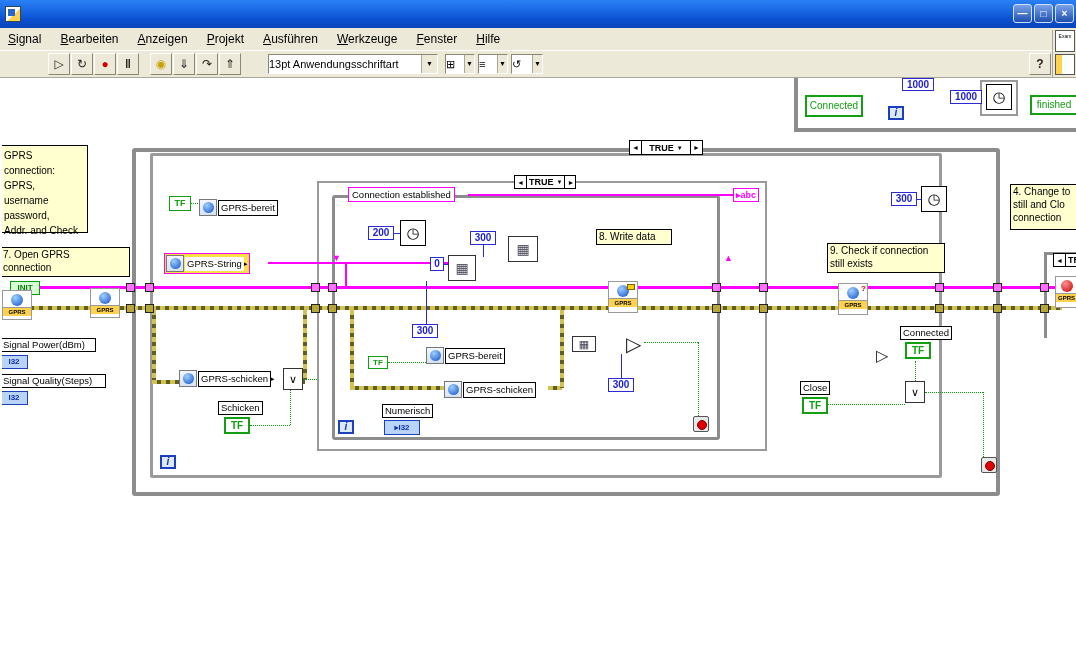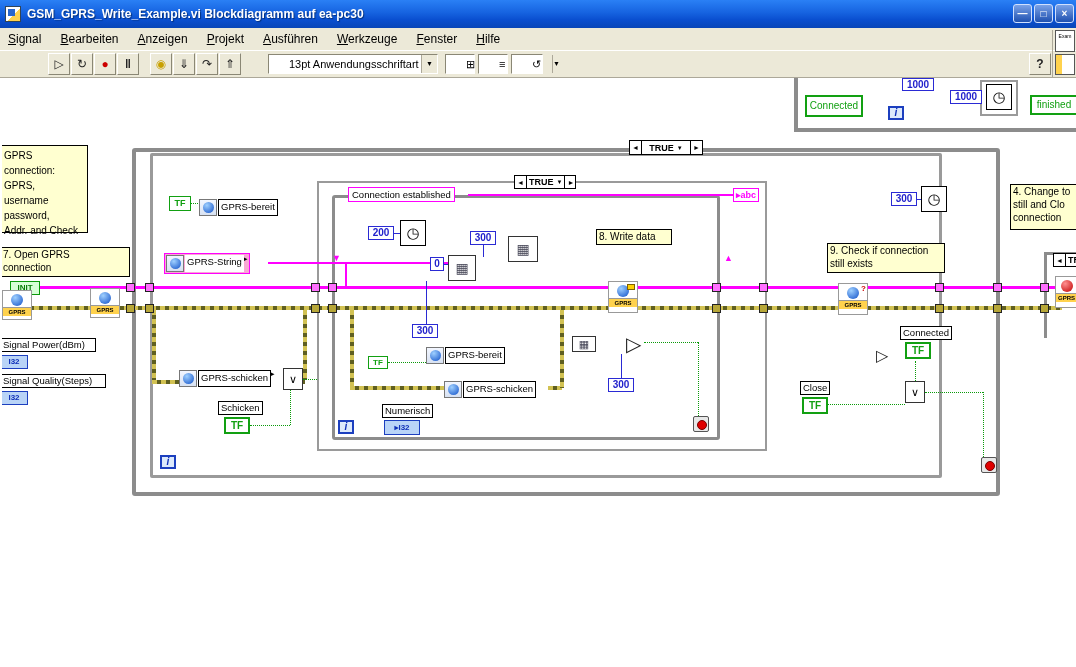--- a/index.html
+++ b/index.html
@@ -19,21 +19,21 @@
     background:linear-gradient(#7ba2e7,#1e50b0);color:#fff;font-size:10px;font-weight:bold;
     text-align:center;line-height:17px}
   #menubar{position:absolute;left:0;top:28px;width:1076px;height:23px;background:#ece9d8;border-bottom:1px solid #fff}
   .menu-item{display:inline-block;padding:4px 8px 0 8px;font-size:12px;color:#000;height:23px}
   .menu-item::first-letter{text-decoration:underline}
   #toolbar{position:absolute;left:0;top:51px;width:1076px;height:27px;background:#ece9d8;border-bottom:1px solid #aca899}
   .tbtn{position:absolute;top:2px;width:22px;height:22px;background:#ece9d8;
     border:1px solid;border-color:#fff #8a8775 #8a8775 #fff;text-align:center;line-height:20px;font-size:12px;color:#222}
   .combo{position:absolute;top:3px;height:20px;background:#fff;border:1px solid;border-color:#8a8775 #fff #fff #8a8775;
     display:flex;align-items:center;font-size:11px}
-  .combo .cval{flex:1;padding:0 20px;white-space:nowrap;overflow:hidden}
+  .combo .cval{flex:1;padding:0 0;white-space:nowrap;overflow:hidden}
   .combo .cbtn{width:16px;height:18px;background:#ece9d8;border-left:1px solid #aca899;text-align:center;font-size:7px;line-height:18px}
   #tb-sep{position:absolute;left:1052px;top:30px;width:1px;height:47px;background:#aca899}
 
   
   #diagram{position:absolute;left:2px;top:78px;width:1076px;height:458px;background:#fff;overflow:hidden}
   .frame{position:absolute;border:4px solid #8c8c8c;border-radius:3px;z-index:1}
   .case{position:absolute;border:3px solid #9a9a9a;border-radius:2px;z-index:1}
   .case2{position:absolute;border:2px solid #9a9a9a;z-index:1}
   .gline{position:absolute;background:#8c8c8c;z-index:1}
   .sel{position:absolute;display:flex;align-items:stretch;background:#fff;border:1px solid #000;z-index:20;font-size:9px}
@@ -47,21 +47,21 @@
   .wlbl{position:absolute;background:#fff;border:1px solid #000;font-size:9.5px;line-height:12px;padding:0 2px;z-index:12;color:#000;white-space:nowrap}
   .plbl{position:absolute;background:#fff;border:1px solid #f0f;font-size:9.5px;line-height:13px;padding:0 3px;z-index:12;color:#000;white-space:nowrap}
   .numc{position:absolute;background:#fff;border:1px solid #2a2ad4;color:#2222cc;font-size:10px;font-weight:bold;
     text-align:center;line-height:12px;z-index:12}
   .tf{position:absolute;background:#fff;color:#12a012;font-weight:bold;text-align:center;z-index:12}
   .i32{position:absolute;background:#b9d4f7;border:1px solid #1c3fbf;color:#0e2fb8;font-weight:bold;font-size:8px;
     text-align:center;line-height:12px;z-index:12}
   .iter{position:absolute;width:16px;height:14px;border:2px solid #1c3fbf;background:#dce9fb;color:#0e2fb8;
     font-weight:bold;font-style:italic;font-size:10px;text-align:center;line-height:10px;z-index:12}
   .grn{position:absolute;background:#fff;border:2px solid #12a012;color:#12a012;text-align:center;font-size:10px;z-index:12}
-  .node{position:absolute;display:flex;z-index:12}
+  .node{position:absolute;display:flex;align-items:center;z-index:12}
   .node .txt{border:1px solid #000;background:#fff;font-size:9.5px;line-height:14px;padding:0 2px;white-space:nowrap}
   .mini-icon{width:18px;height:17px;border:1px solid #777;background:linear-gradient(#f2f6ff,#d8e2f2);position:relative;margin-right:1px;flex:none}
   .globe{width:11px;height:11px;border-radius:50%;background:radial-gradient(circle at 35% 30%,#9fd0ff,#1050c8);position:absolute;top:2px;left:3px}
   .gicon{position:absolute;width:30px;background:#fff;border:1px solid #999;text-align:center;z-index:12}
   .gicon .gg{width:12px;height:12px;border-radius:50%;background:radial-gradient(circle at 35% 30%,#9fd0ff,#1050c8);margin:3px auto 1px}
   .gicon .redball{width:12px;height:12px;border-radius:50%;background:radial-gradient(circle at 35% 30%,#ff9090,#c00000);margin:3px auto 1px}
   .gicon .gtxt{font-size:6px;font-weight:bold;background:#ffd24d;line-height:8px;border-top:1px solid #999}
   .gicon .badge{position:absolute;top:0;right:1px;font-size:8px;font-weight:bold;color:#c00}
   .gicon .ybox{position:absolute;top:2px;right:2px;width:8px;height:6px;background:#ffd000;border:1px solid #806000}
   .clockn{position:absolute;width:26px;height:26px;border:1px solid #000;background:#fff;z-index:12;
@@ -89,21 +89,20 @@
   .sticky{position:absolute;background:#ffffd0;border:1px solid #000;font-size:10px;line-height:15px;padding:2px 3px;z-index:12}
   .pinr{color:#000;font-size:7px;margin-right:1px}
   .pabc{position:absolute;border:1px solid #f0f;background:#fff;color:#f0f;font-weight:bold;font-size:9px;
     line-height:12px;padding:0 2px;z-index:12}
 </style>
 </head>
 <body>
 
 <div id="titlebar">
   <div id="win-icon"></div>
-  <div id="title-text">GSM_GPRS_Write_Example.vi Blockdiagramm auf ea-pc30</div>
 </div>
 <div class="winbtn" style="left:1013px">—</div>
 <div class="winbtn" style="left:1034px">□</div>
 <div class="winbtn" style="left:1055px">×</div>
 
 <div id="menubar">
   <span class="menu-item">Signal</span>
   <span class="menu-item">Bearbeiten</span>
   <span class="menu-item">Anzeigen</span>
   <span class="menu-item">Projekt</span>
@@ -267,21 +266,21 @@
   <div class="wlbl" style="left:-2px;top:296px;width:106px">Signal Quality(Steps)</div>
   <div class="i32" style="left:-2px;top:313px;width:28px;height:14px">I32</div>
 
   <div class="tf" style="left:167px;top:118px;width:22px;height:15px;border:1px solid #12a012;font-size:9px;line-height:13px">TF</div>
   <div class="node" style="left:197px;top:121px">
     <span class="mini-icon">
         <span class="globe"></span>
       </span>
     <span class="txt">GPRS-bereit</span>
   </div>
-  <div class="node" style="left:162px;top:175px;border:1px solid #f0f;background:#f9a8d4;padding:1px">
+  <div class="node" style="left:162px;top:175px;border:1px solid #f0f;background:#fde047;padding:1px">
     <span class="mini-icon">
         <span class="globe"></span>
       </span>
     <span class="txt" style="border:none">GPRS-String</span>
     <span class="pinr">▸</span>
   </div>
   <div class="node" style="left:177px;top:292px">
     <span class="mini-icon">
         <span class="globe"></span>
       </span>

